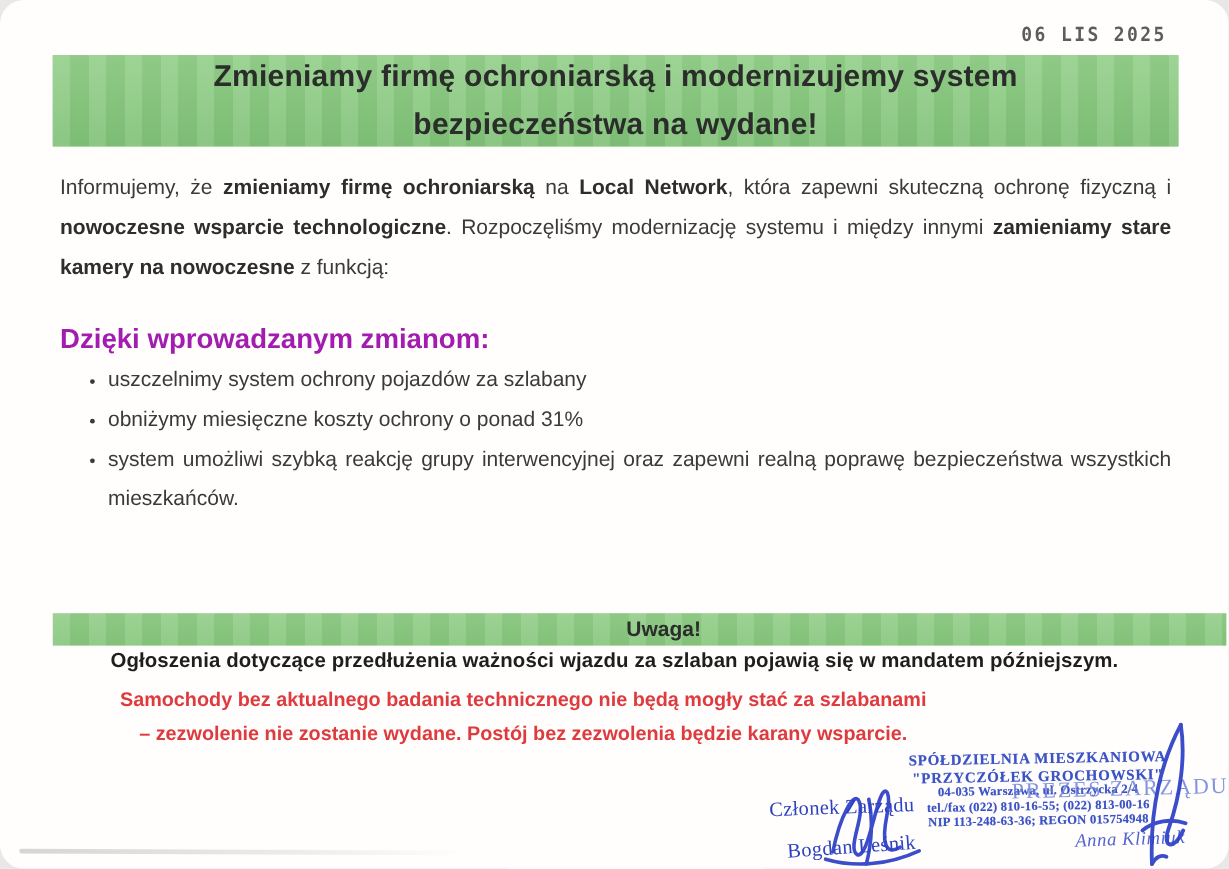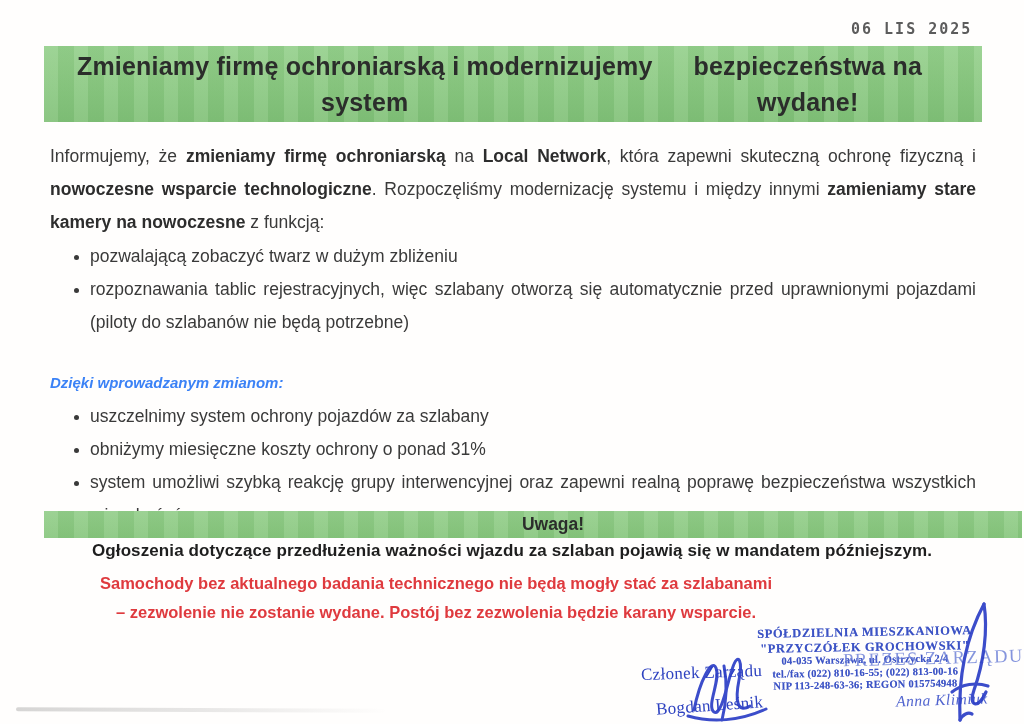--- a/index.html
+++ b/index.html
@@ -1,56 +1,56 @@
 <!DOCTYPE html>
 <html lang="pl"><head>
 <meta charset="utf-8">
 <style>
   html,body{margin:0;padding:0;background:#e8e8e8;}
   .page{
     position:relative;width:1024px;height:724px;margin:0 auto;
     background:#fffefd;overflow:hidden;
-    font-family:"Liberation Sans","DejaVu Sans",sans-serif;color:#383838;
+    font-family:"Liberation Sans","DejaVu Sans",sans-serif;color:#383838;border-radius:20px;
   }
   
   .date-stamp{
     position:absolute;top:20px;left:851px;
     font-family:"DejaVu Sans Mono",monospace;font-weight:bold;
     font-size:15px;letter-spacing:2px;color:#4f4f4f;
     transform:scaleY(1.08);opacity:.92;white-space:nowrap;
   }
   
   .title-banner{
     position:absolute;left:44px;top:46px;width:938px;height:76px;
     box-sizing:border-box;padding:0 26px;
     background:linear-gradient(180deg,#97d18e 0%,#8cc983 55%,#83c27a 100%);
     background-color:#8fca85;
     display:flex;align-items:center;justify-content:space-between;
-    flex-direction:row;text-align:center;
+    flex-direction:column;text-align:center;
   }
   .title-banner::after{ 
     content:"";position:absolute;inset:0;pointer-events:none;
     background:repeating-linear-gradient(90deg,rgba(255,255,255,.07) 0 14px,rgba(0,80,0,.05) 14px 30px);
   }
   .title-line{
     font-size:25px;line-height:36px;font-weight:bold;color:#2b2d2b;
     letter-spacing:.2px;position:relative;z-index:1;
   }
   
   .body-flow{
     position:absolute;left:50px;top:140px;width:926px;
     font-size:17.5px;line-height:33px;text-align:justify;color:#3a3a3a;
   }
   .body-flow p{margin:0;}
   .body-flow .seg-bold{font-weight:bold;color:#2d2d2d;margin-top:17px;}
   ul.doc-list{margin:1px 0 0 0;padding:0 0 0 40px;}
   ul.doc-list li{margin:0;padding:0;}
   ul.doc-list li::marker{color:#3a3a3a;font-size:15px;}
   .section-heading{
-    margin-top:27px;font-weight:bold;color:#3b82f6;font-size:15px;font-style:italic;
+    margin-top:27px;font-weight:bold;color:#a21caf;font-size:23px;
   }
   
   .uwaga-bar{
     position:absolute;left:44px;top:511px;width:938px;height:27px;
     background:linear-gradient(180deg,#95cf8c 0%,#89c77f 100%);
     text-align:center;
     padding-left:40px;
   }
   .uwaga-bar::after{
     content:"";position:absolute;inset:0;pointer-events:none;
@@ -115,24 +115,20 @@
   <div class="date-stamp">06 LIS 2025</div>
 
   <div class="title-banner">
     <div class="title-line">Zmieniamy firmę ochroniarską i modernizujemy system</div>
     <div class="title-line">bezpieczeństwa na wydane!</div>
   </div>
 
   <div class="body-flow">
     <p><span>Informujemy, że </span><span class="seg-bold">zmieniamy firmę ochroniarską</span><span> na </span><span class="seg-bold">Local Network</span><span>, która zapewni skuteczną ochronę fizyczną i </span><span class="seg-bold">nowoczesne wsparcie technologiczne</span><span>. Rozpoczęliśmy modernizację systemu i między innymi </span><span class="seg-bold">zamieniamy stare kamery na nowoczesne</span><span> z funkcją:</span></p>
 
-    <ul class="doc-list">
-      <li>pozwalającą zobaczyć twarz w dużym zbliżeniu</li>
-      <li>rozpoznawania tablic rejestracyjnych, więc szlabany otworzą się automatycznie przed uprawnionymi pojazdami (piloty do szlabanów nie będą potrzebne)</li>
-    </ul>
 
     <div class="section-heading">Dzięki wprowadzanym zmianom:</div>
 
     <ul class="doc-list">
       <li>uszczelnimy system ochrony pojazdów za szlabany</li>
       <li>obniżymy miesięczne koszty ochrony o ponad 31%</li>
       <li>system umożliwi szybką reakcję grupy interwencyjnej oraz zapewni realną poprawę bezpieczeństwa wszystkich mieszkańców.</li>
     </ul>
   </div>
 

